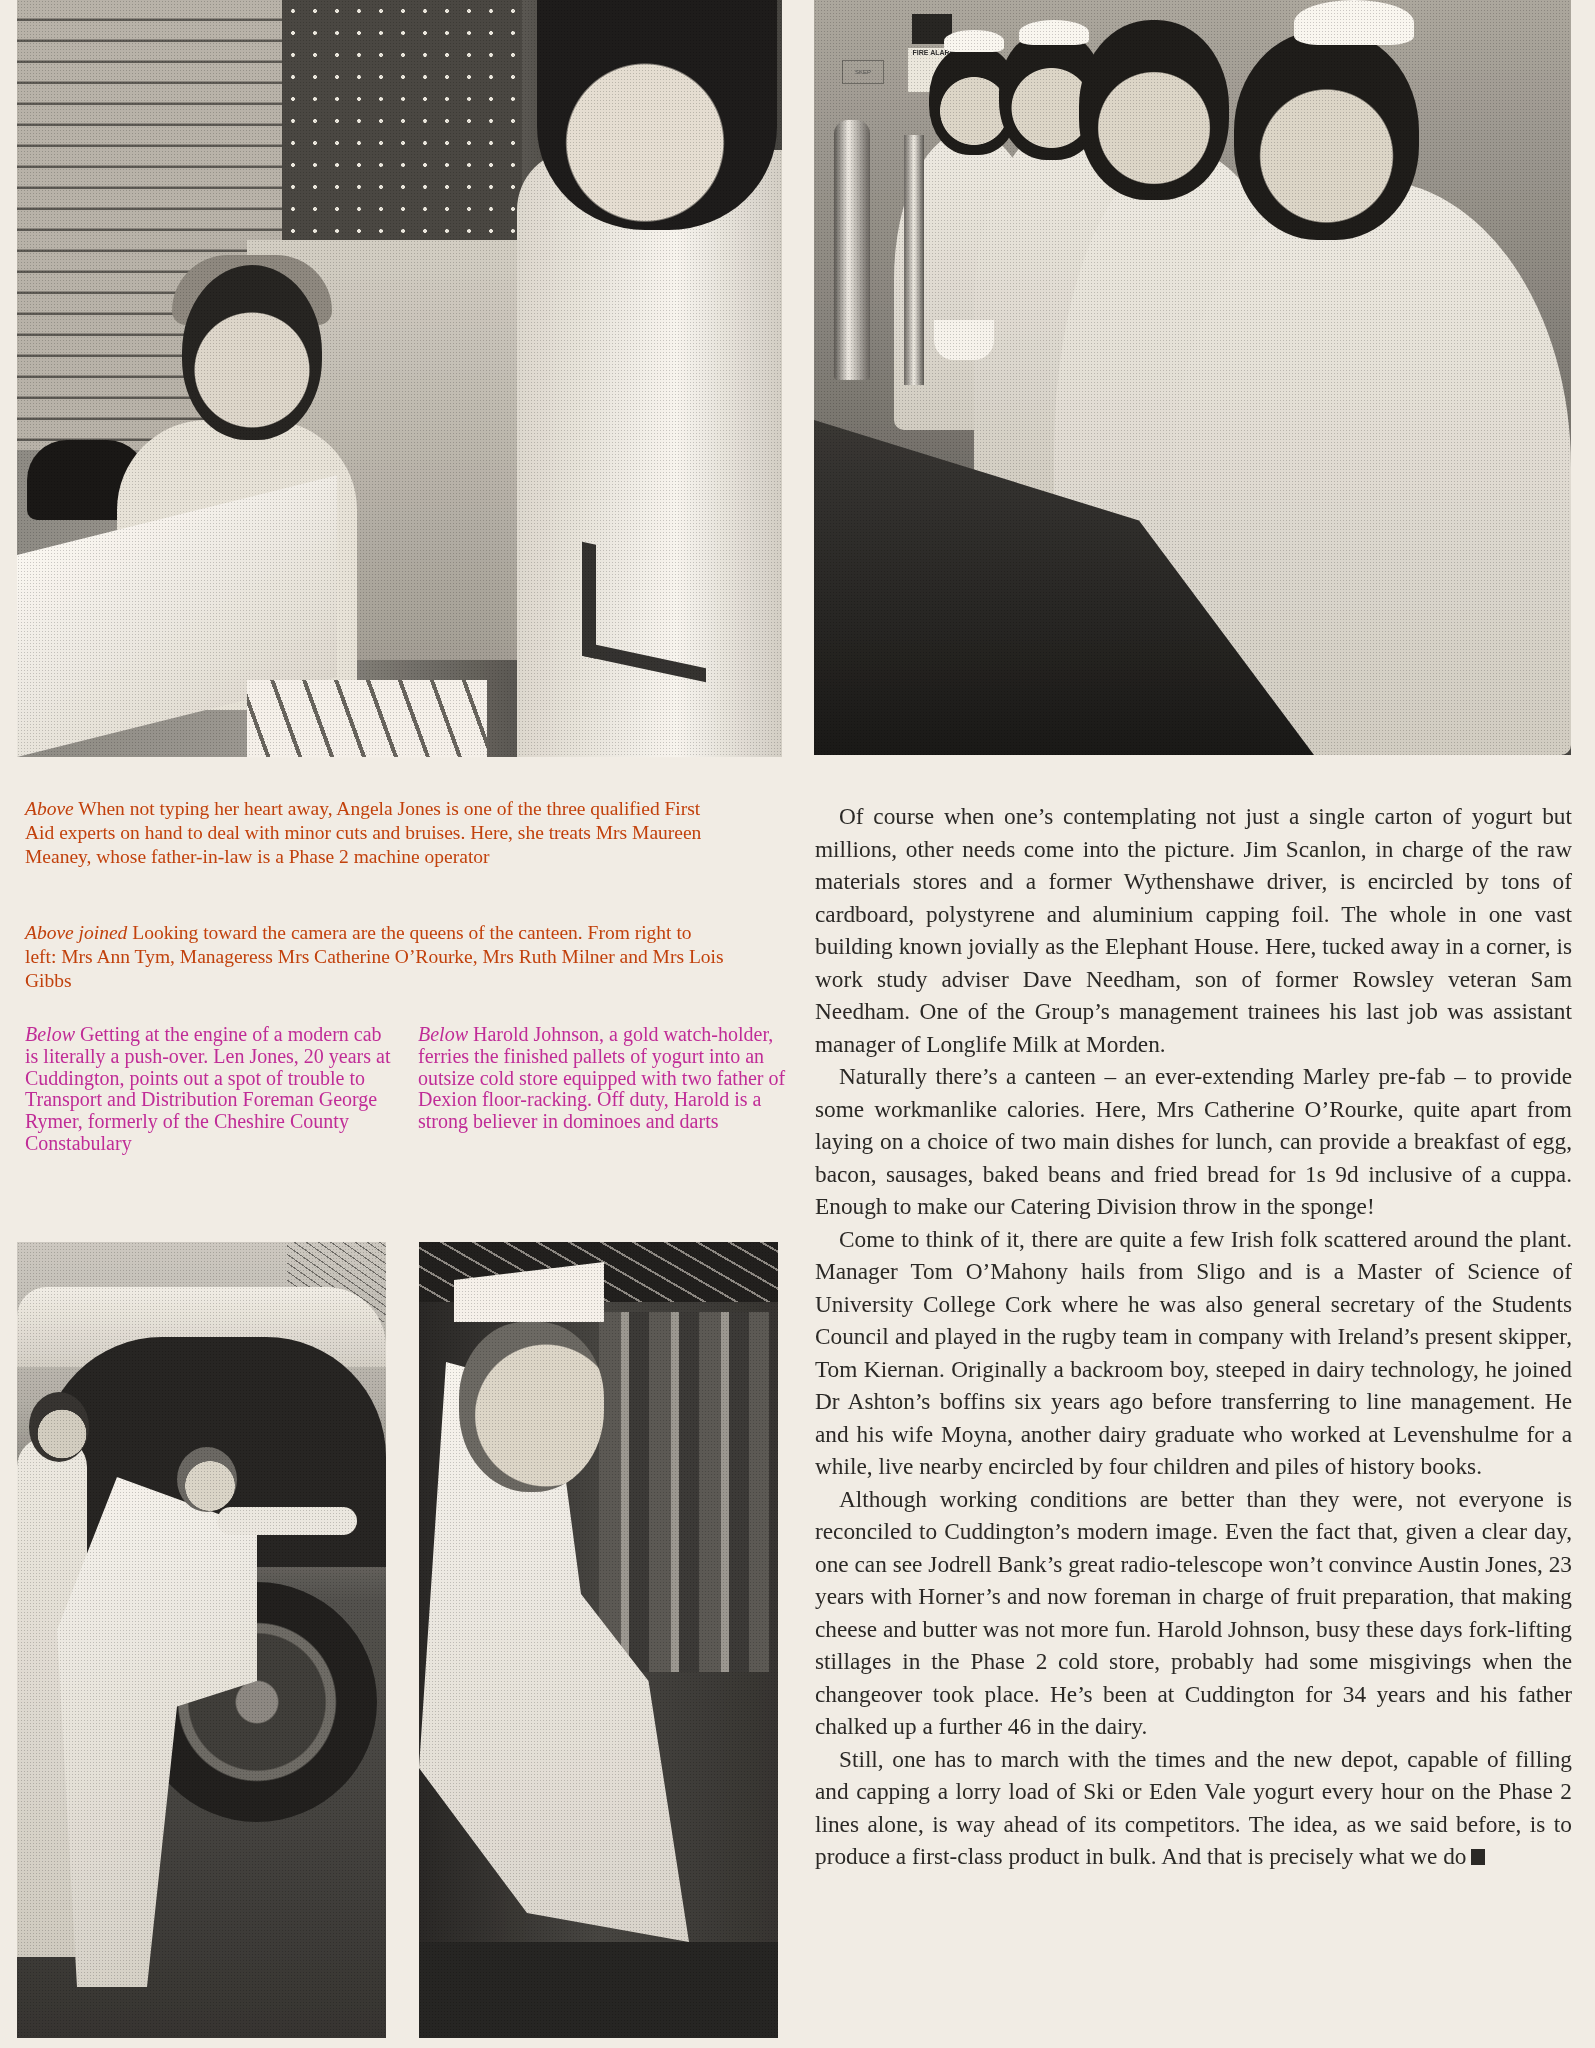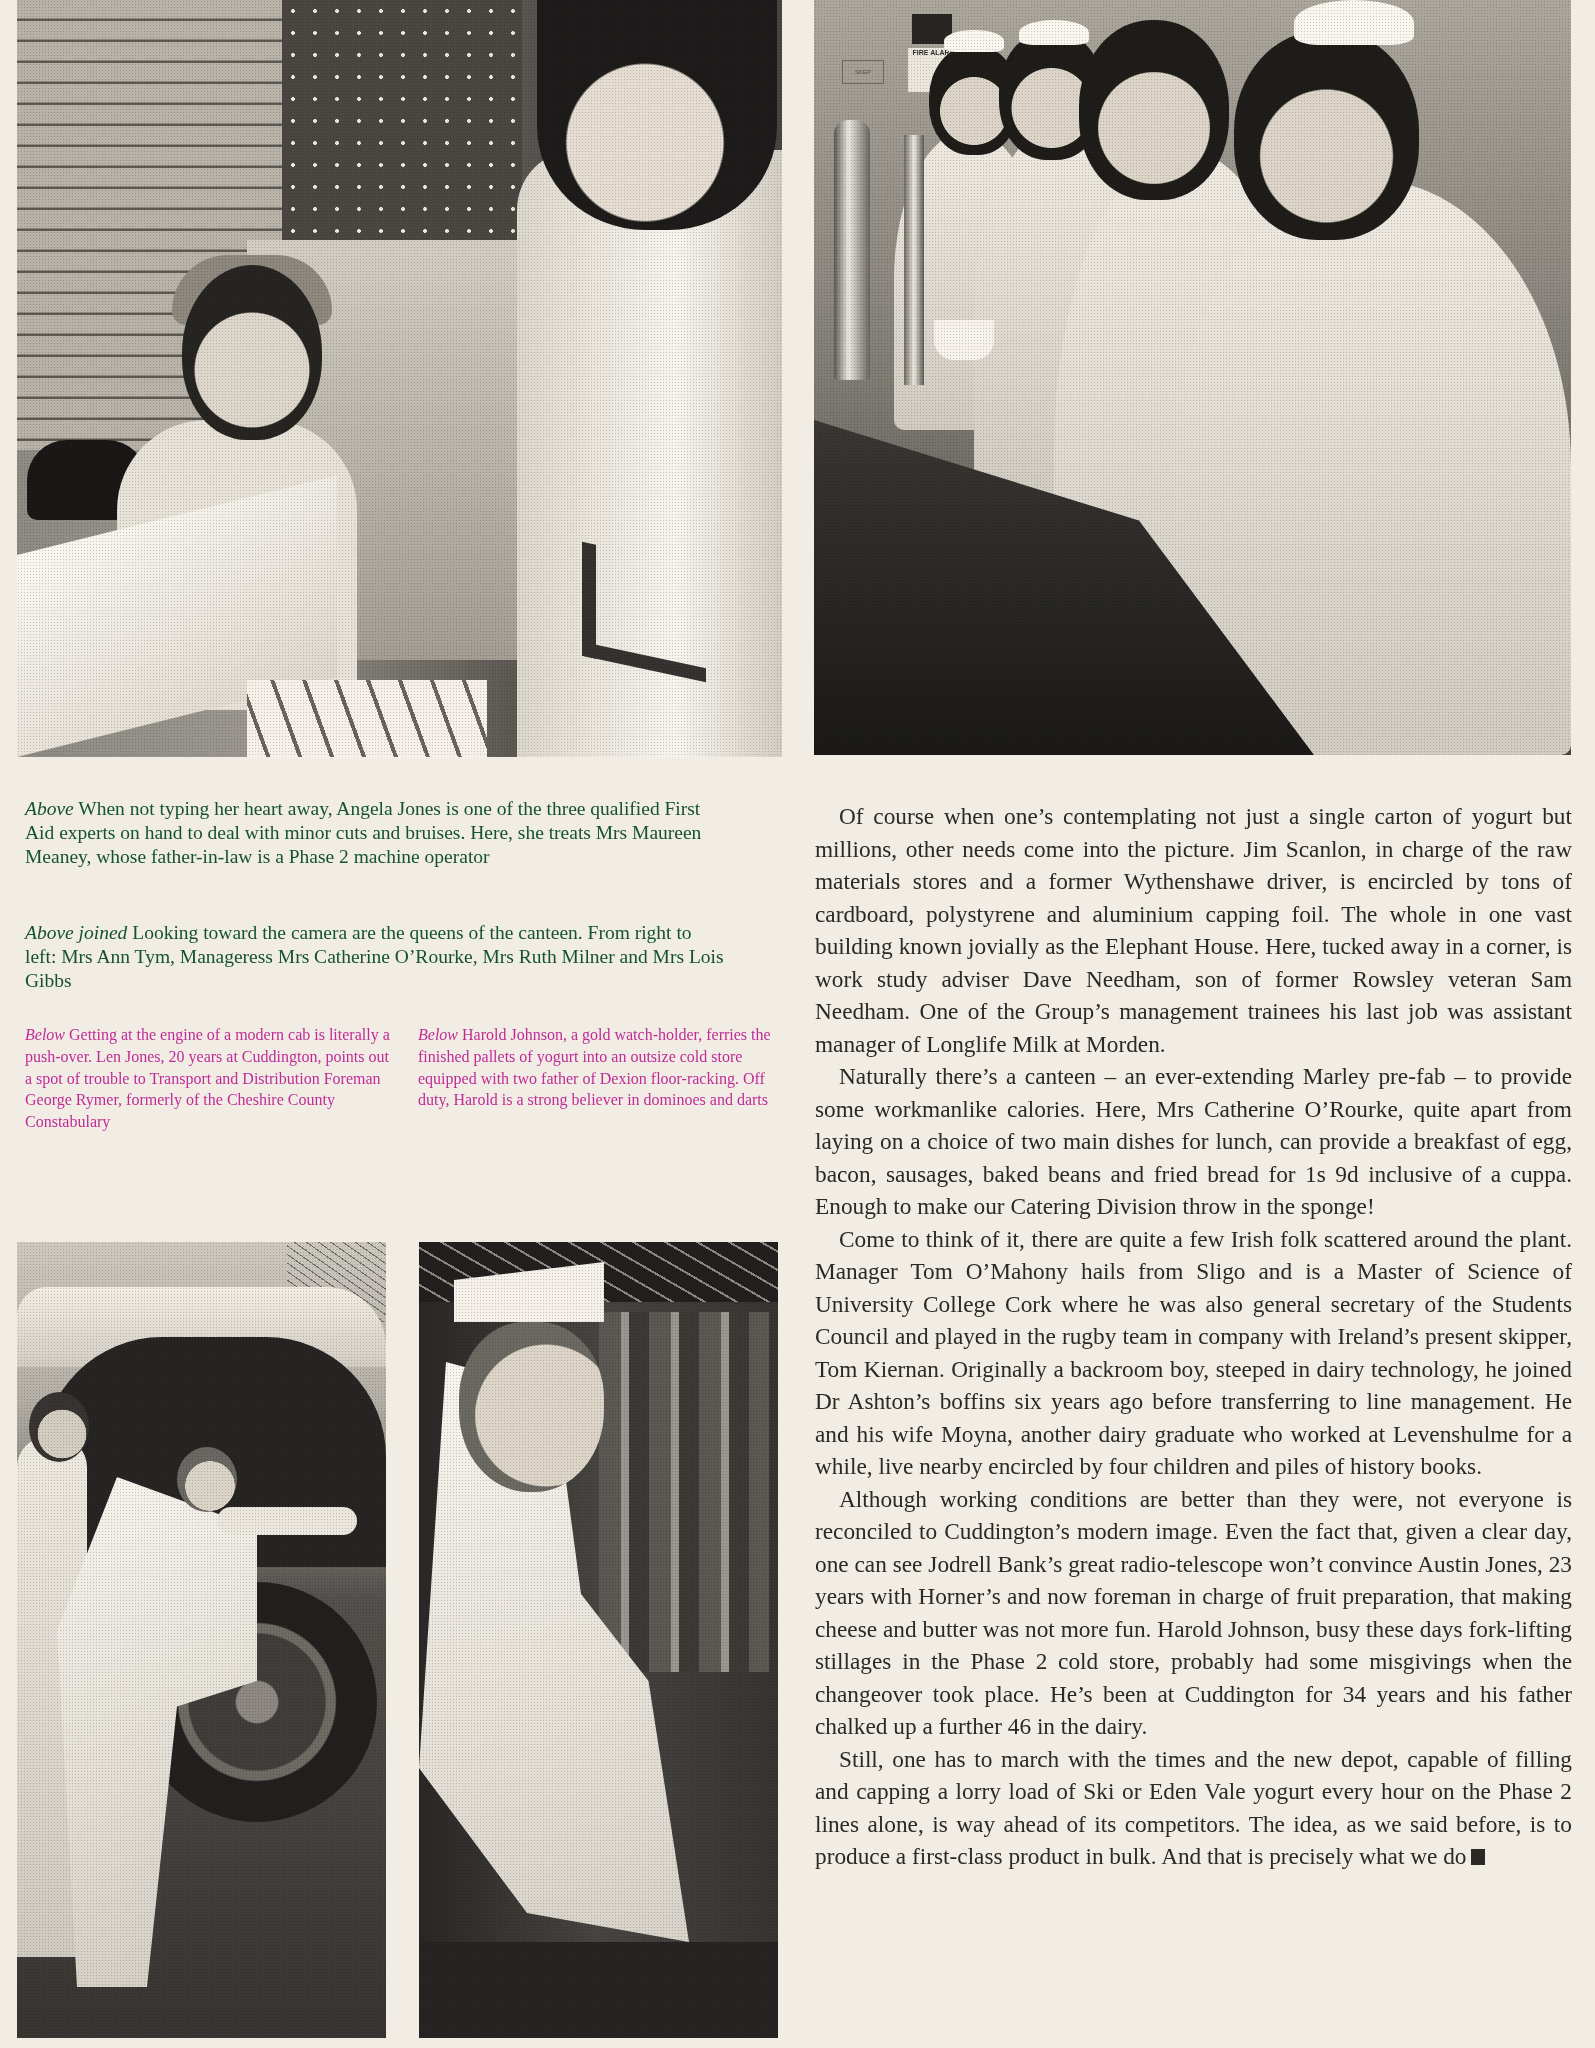--- a/index.html
+++ b/index.html
@@ -211,22 +211,22 @@
     }
 
     
     .caption {
       position: absolute;
       font-size: 19.5px;
       line-height: 24px;
       margin: 0;
     }
     .caption .lead { font-style: italic; }
-    .caption-black { color: #14532d; }
-    .caption-magenta { color: #c02c97; font-size: 16px; line-height: 21.8px; }
+    .caption-black { color: #c2410c; }
+    .caption-magenta { color: #c02c97; font-size: 20px; line-height: 21.8px; }
 
     #caption-above { left: 25px; top: 797px; width: 700px; }
     #caption-above-right { left: 25px; top: 921px; width: 700px; }
     #caption-below-left { left: 25px; top: 1024px; width: 370px; }
     #caption-below-right { left: 418px; top: 1024px; width: 370px; }
 
     
     #article-body {
       position: absolute;
       left: 815px;

